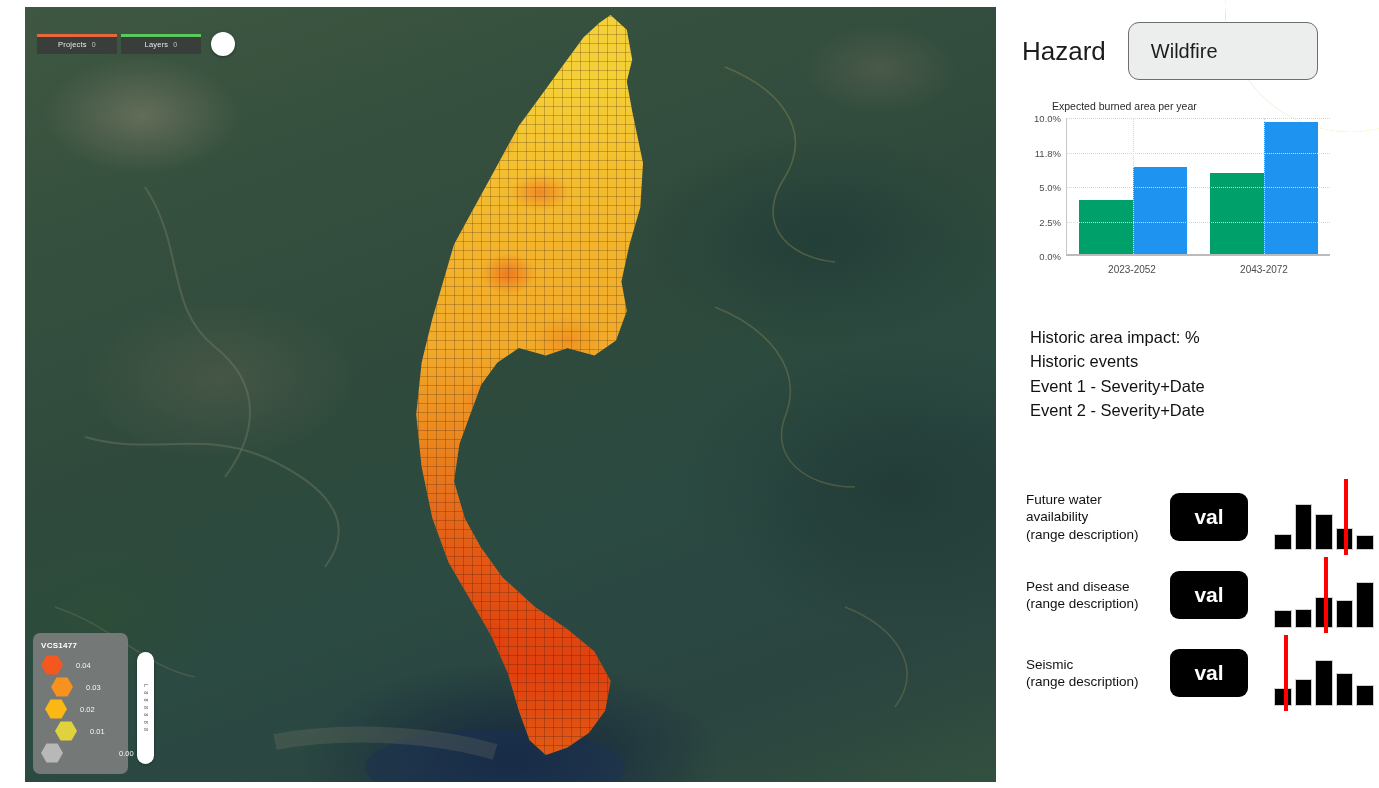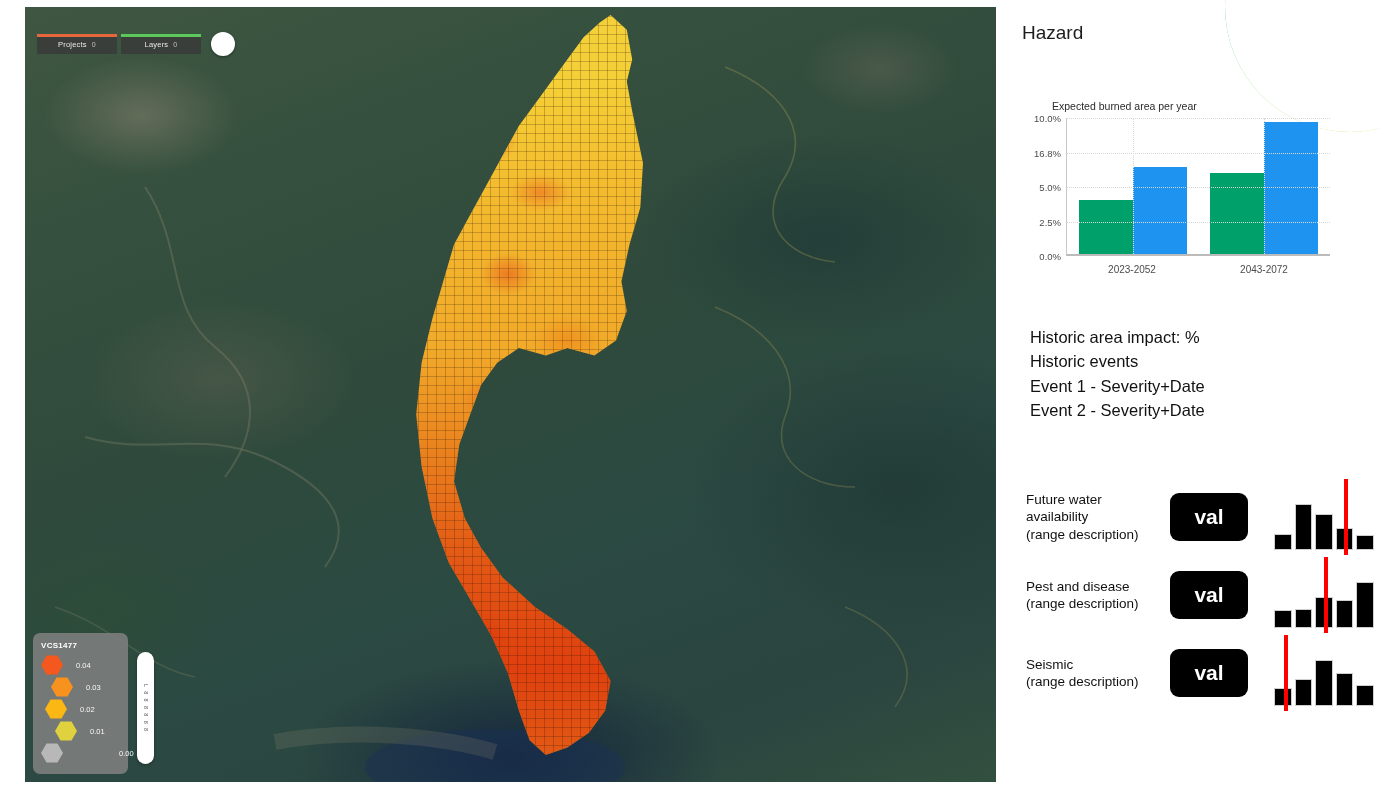--- a/index.html
+++ b/index.html
@@ -184,21 +184,21 @@
   
   .side-panel {
     position: absolute;
     left: 1018px; top: 0;
     width: 361px; height: 788px;
   }
   .hazard-header {
     position: absolute; left: 4px; top: 22px;
     display: flex; align-items: center; gap: 22px;
   }
-  .hazard-label { font-size: 19px; color: #1c1c1c; }
+  .hazard-label { font-size: 26px; color: #1c1c1c; }
   .hazard-select {
     width: 190px; height: 58px;
     background: #eceded;
     border: 1.6px solid #6e6e6e;
     border-radius: 11px;
     display: flex; align-items: center;
     padding-left: 22px;
     font-size: 20px; color: #1c1c1c;
     cursor: pointer;
   }
@@ -352,30 +352,33 @@
 
     <div class="map-scale">
       <span>L 8 8 8 8 8 8</span>
     </div>
   </div>
 
   <div class="side-panel">
 
     <div class="hazard-header">
       <div class="hazard-label">Hazard</div>
+      <div class="hazard-select">
+        <span>Wildfire</span>
+      </div>
     </div>
 
     <div class="chart-wrap">
       <div class="chart-title">Expected burned area per year</div>
       <div class="chart-body">
         <div class="y-axis">
             <div style="top: 138px;">0.0%</div>
             <div style="top: 103.5px;">2.5%</div>
             <div style="top: 69px;">5.0%</div>
-            <div style="top: 34.5px;">16.8%</div>
+            <div style="top: 34.5px;">11.8%</div>
             <div style="top: 0px;">10.0%</div>
           </div>
         <div class="plot">
           <div class="bars">
               <div class="group">
                 <div class="bar" style="height: 53.82px; background: rgb(0, 160, 106);"></div>
                 <div class="bar" style="height: 86.94px; background: rgb(30, 147, 240);"></div>
               </div>
               <div class="group">
                 <div class="bar" style="height: 81.42px; background: rgb(0, 160, 106);"></div>

